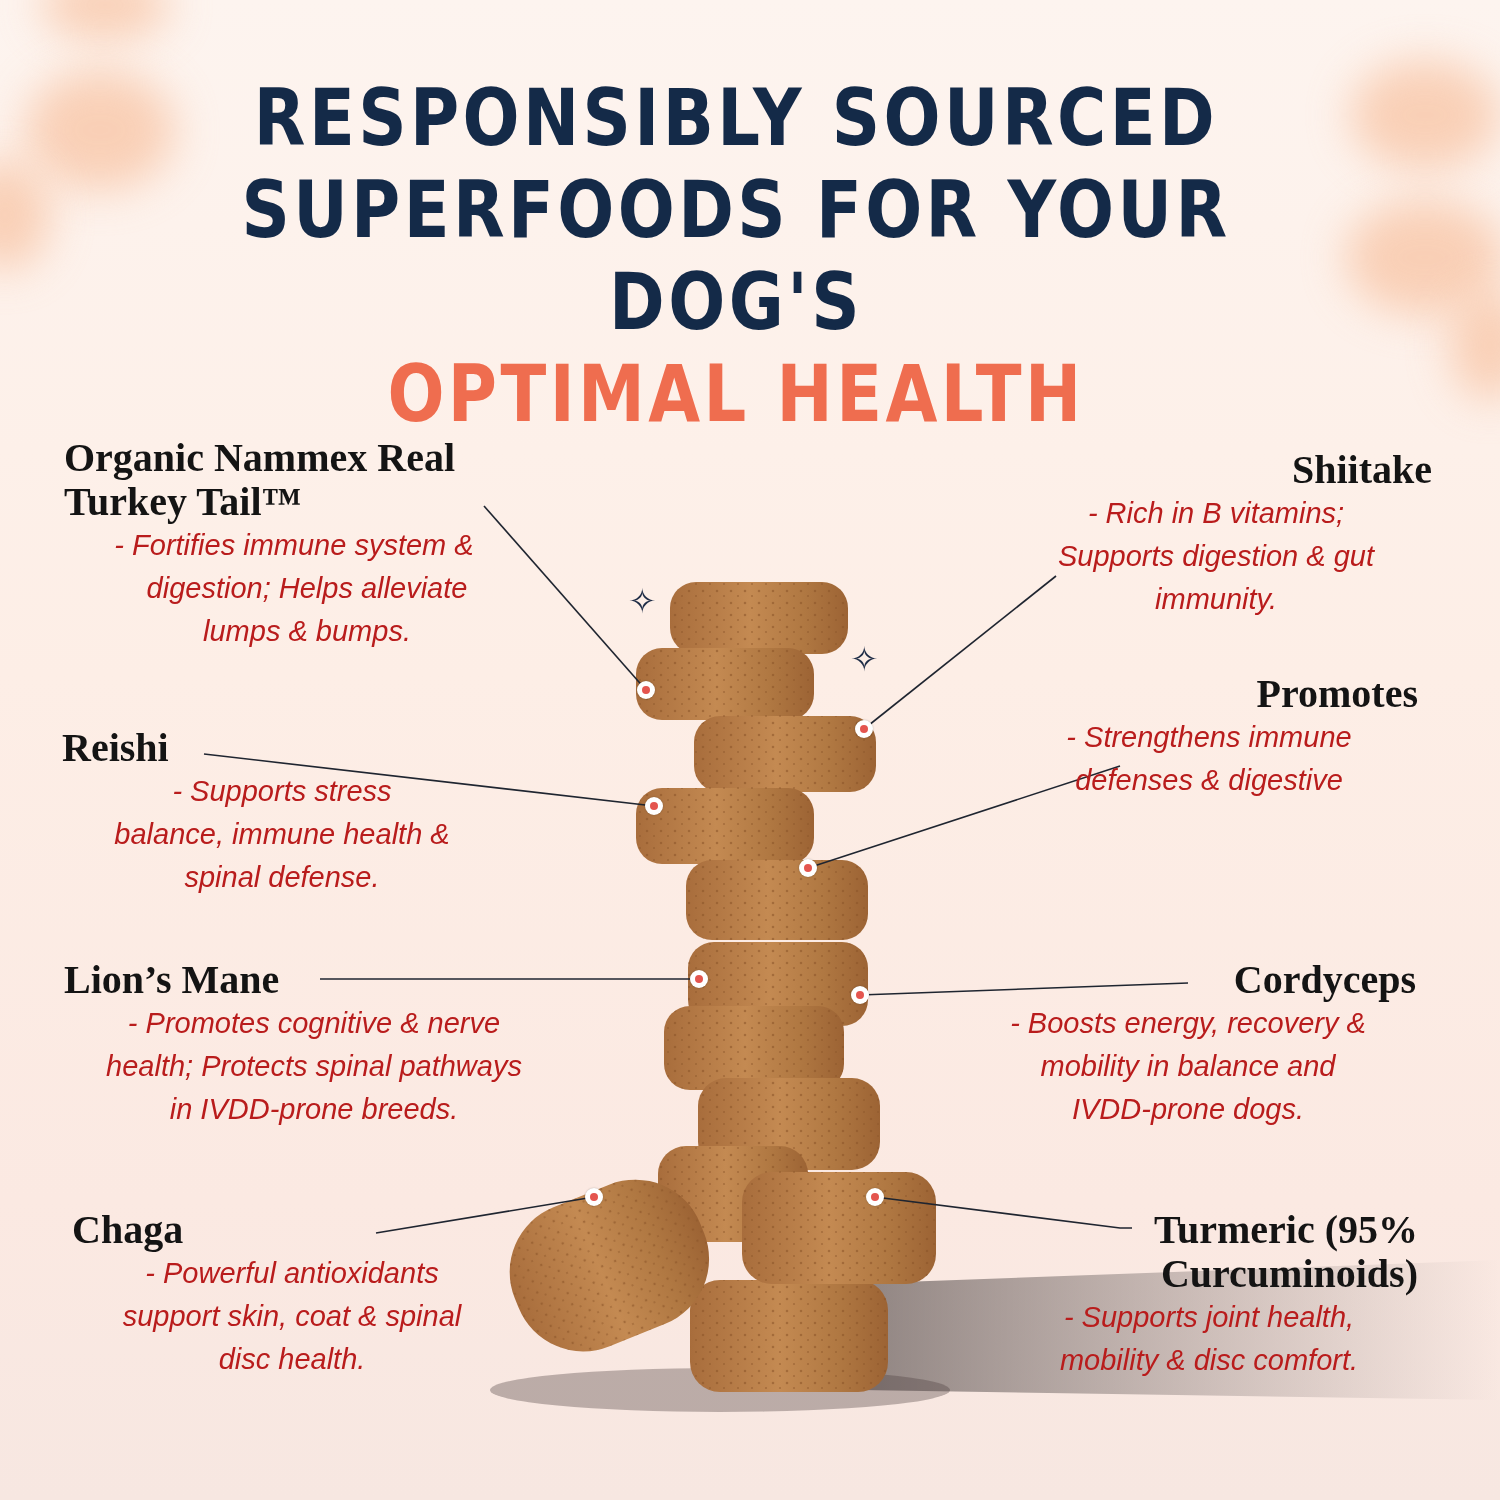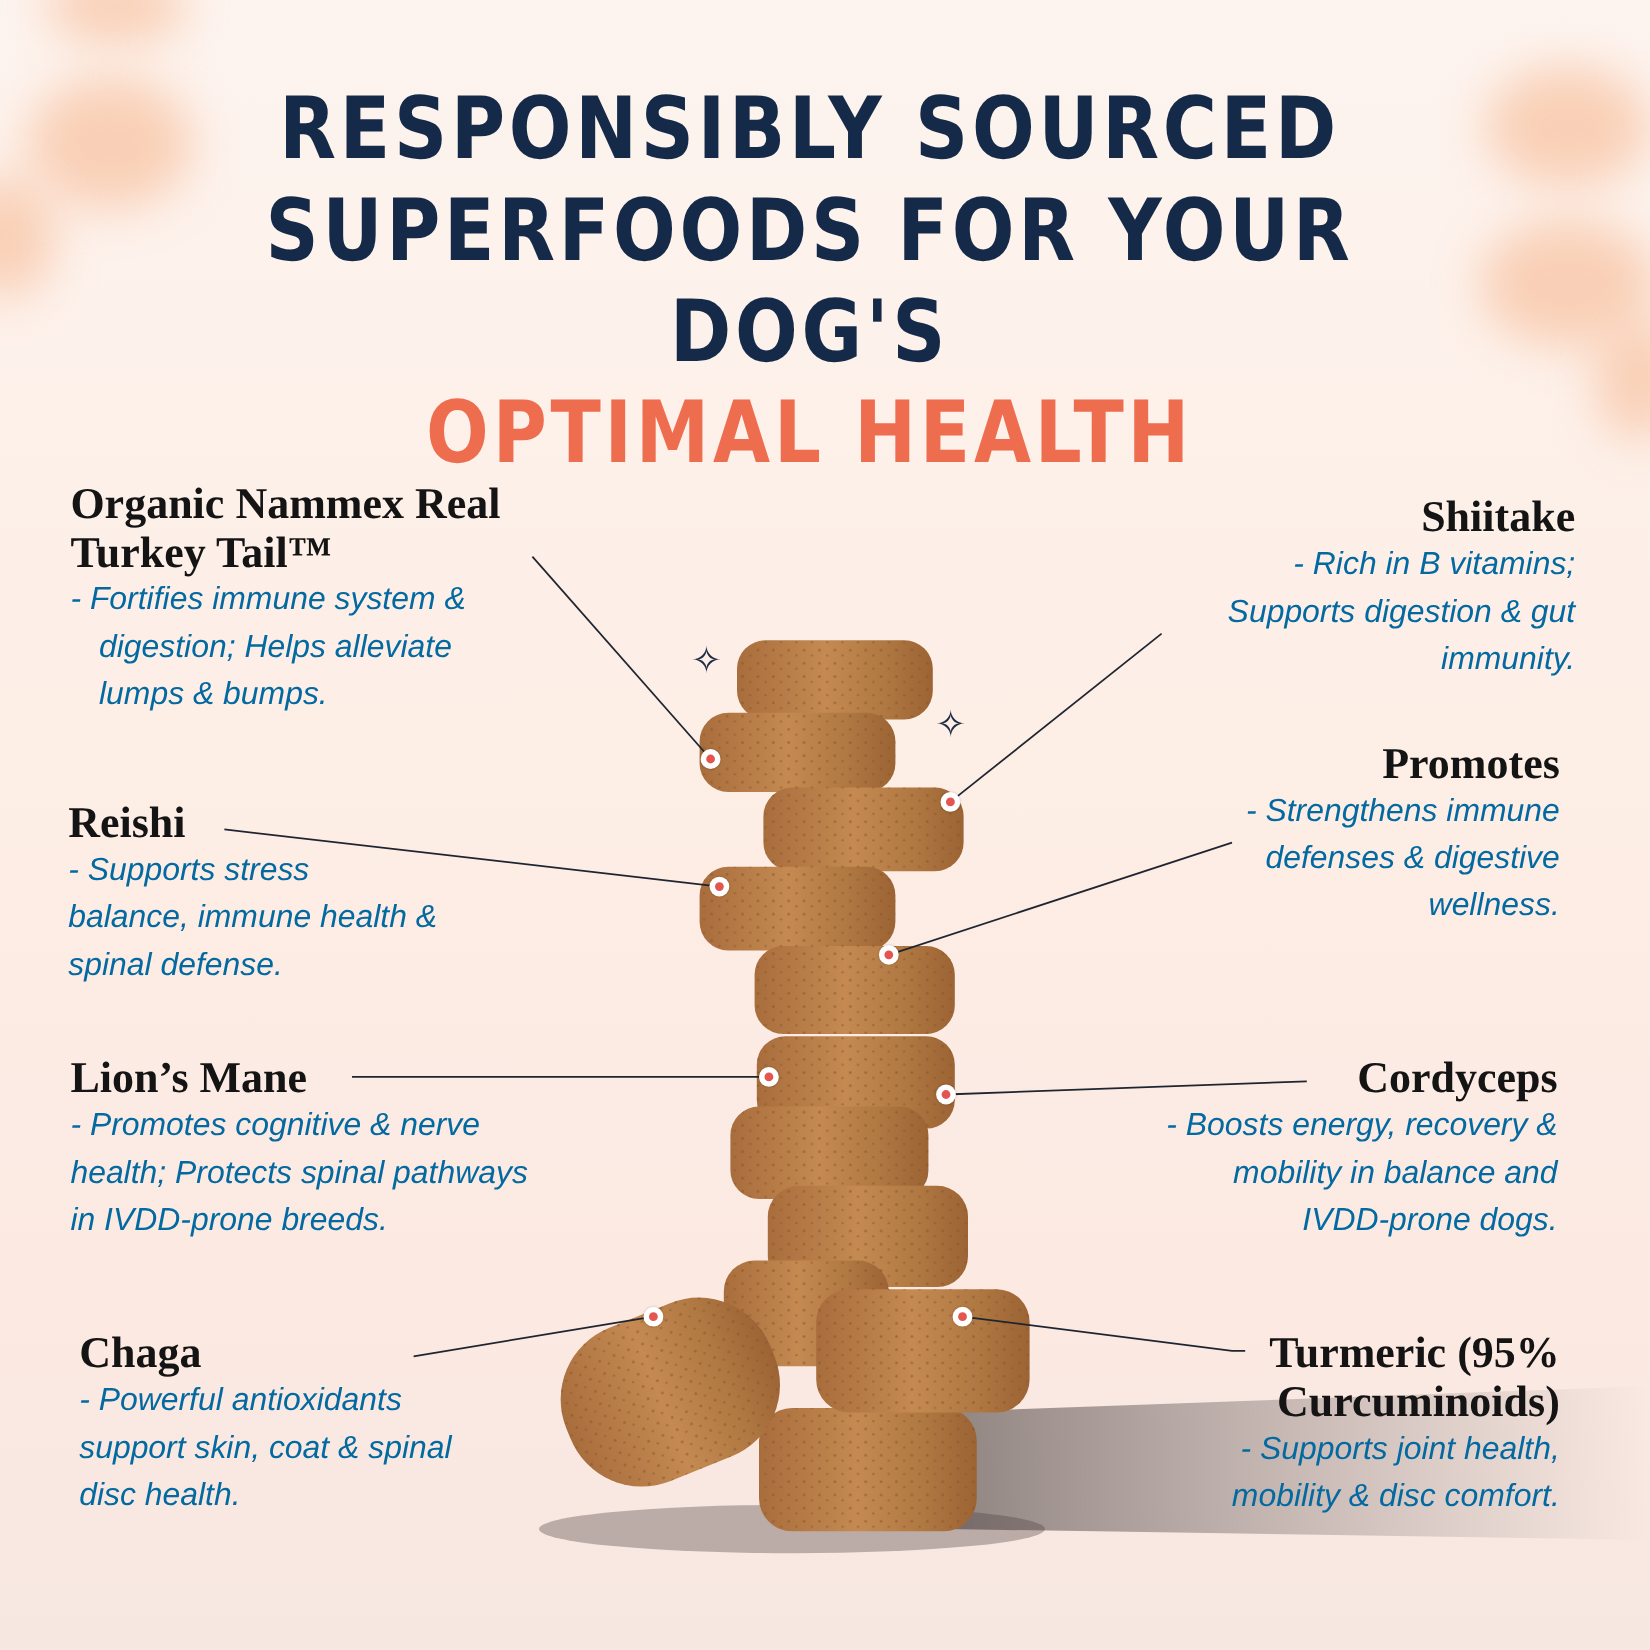--- a/index.html
+++ b/index.html
@@ -17,21 +17,21 @@
     display: block; color: #142a48; font-size: 78px; line-height: 92px;
     transform: scaleX(0.86); transform-origin: center;
   }
   .headline .l3 {
     display: block; color: #ef6d4f; font-size: 78px; line-height: 92px;
     transform: scaleX(0.86); transform-origin: center;
   }
   .item { position: absolute; color: #141414; }
   .item.right { text-align: right; }
   .item .name { font-weight: bold; font-size: 40px; line-height: 44px; font-family: Liberation Serif, serif; }
-  .item .desc { font-style: italic; font-size: 29px; line-height: 43px; font-family: "Liberation Sans", sans-serif; color: #0369a1; }
+  .item .desc { font-style: italic; font-size: 29px; line-height: 43px; font-family: "Liberation Sans", sans-serif; color: #b91c1c; text-align: center; }
   .stack { position: absolute; left: 0; top: 0; width: 1500px; height: 1500px; }
   .leaders { position: absolute; left: 0; top: 0; width: 1500px; height: 1500px; pointer-events: none; }
   .dot { position: absolute; width: 18px; height: 18px; border-radius: 50%; background: #fff; margin-left: -9px; margin-top: -9px; box-shadow: 0 0 2px rgba(0,0,0,.25); }
   .dot::after { content: ""; position: absolute; left: 5px; top: 5px; width: 8px; height: 8px; border-radius: 50%; background: #e4554f; }
   .sparkle { position: absolute; color: #1d2b45; font-size: 34px; line-height: 34px; }
 </style>
 </head>
 <body>
 
 <div class="blob" style="left:40px;top:-30px;width:130px;height:70px;"></div>
@@ -169,21 +169,20 @@
     <div>Supports digestion &amp; gut</div>
     <div>immunity.</div>
   </div>
 </div>
 
 <div class="item right" style="left:1000px;top:672px;width:418px;">
   <div class="name">Promotes</div>
   <div class="desc">
     <div>- Strengthens immune</div>
     <div>defenses &amp; digestive</div>
-    <div>wellness.</div>
   </div>
 </div>
 
 <div class="item right" style="left:960px;top:958px;width:456px;">
   <div class="name">Cordyceps</div>
   <div class="desc">
     <div>- Boosts energy, recovery &amp;</div>
     <div>mobility in balance and</div>
     <div>IVDD-prone dogs.</div>
   </div>

